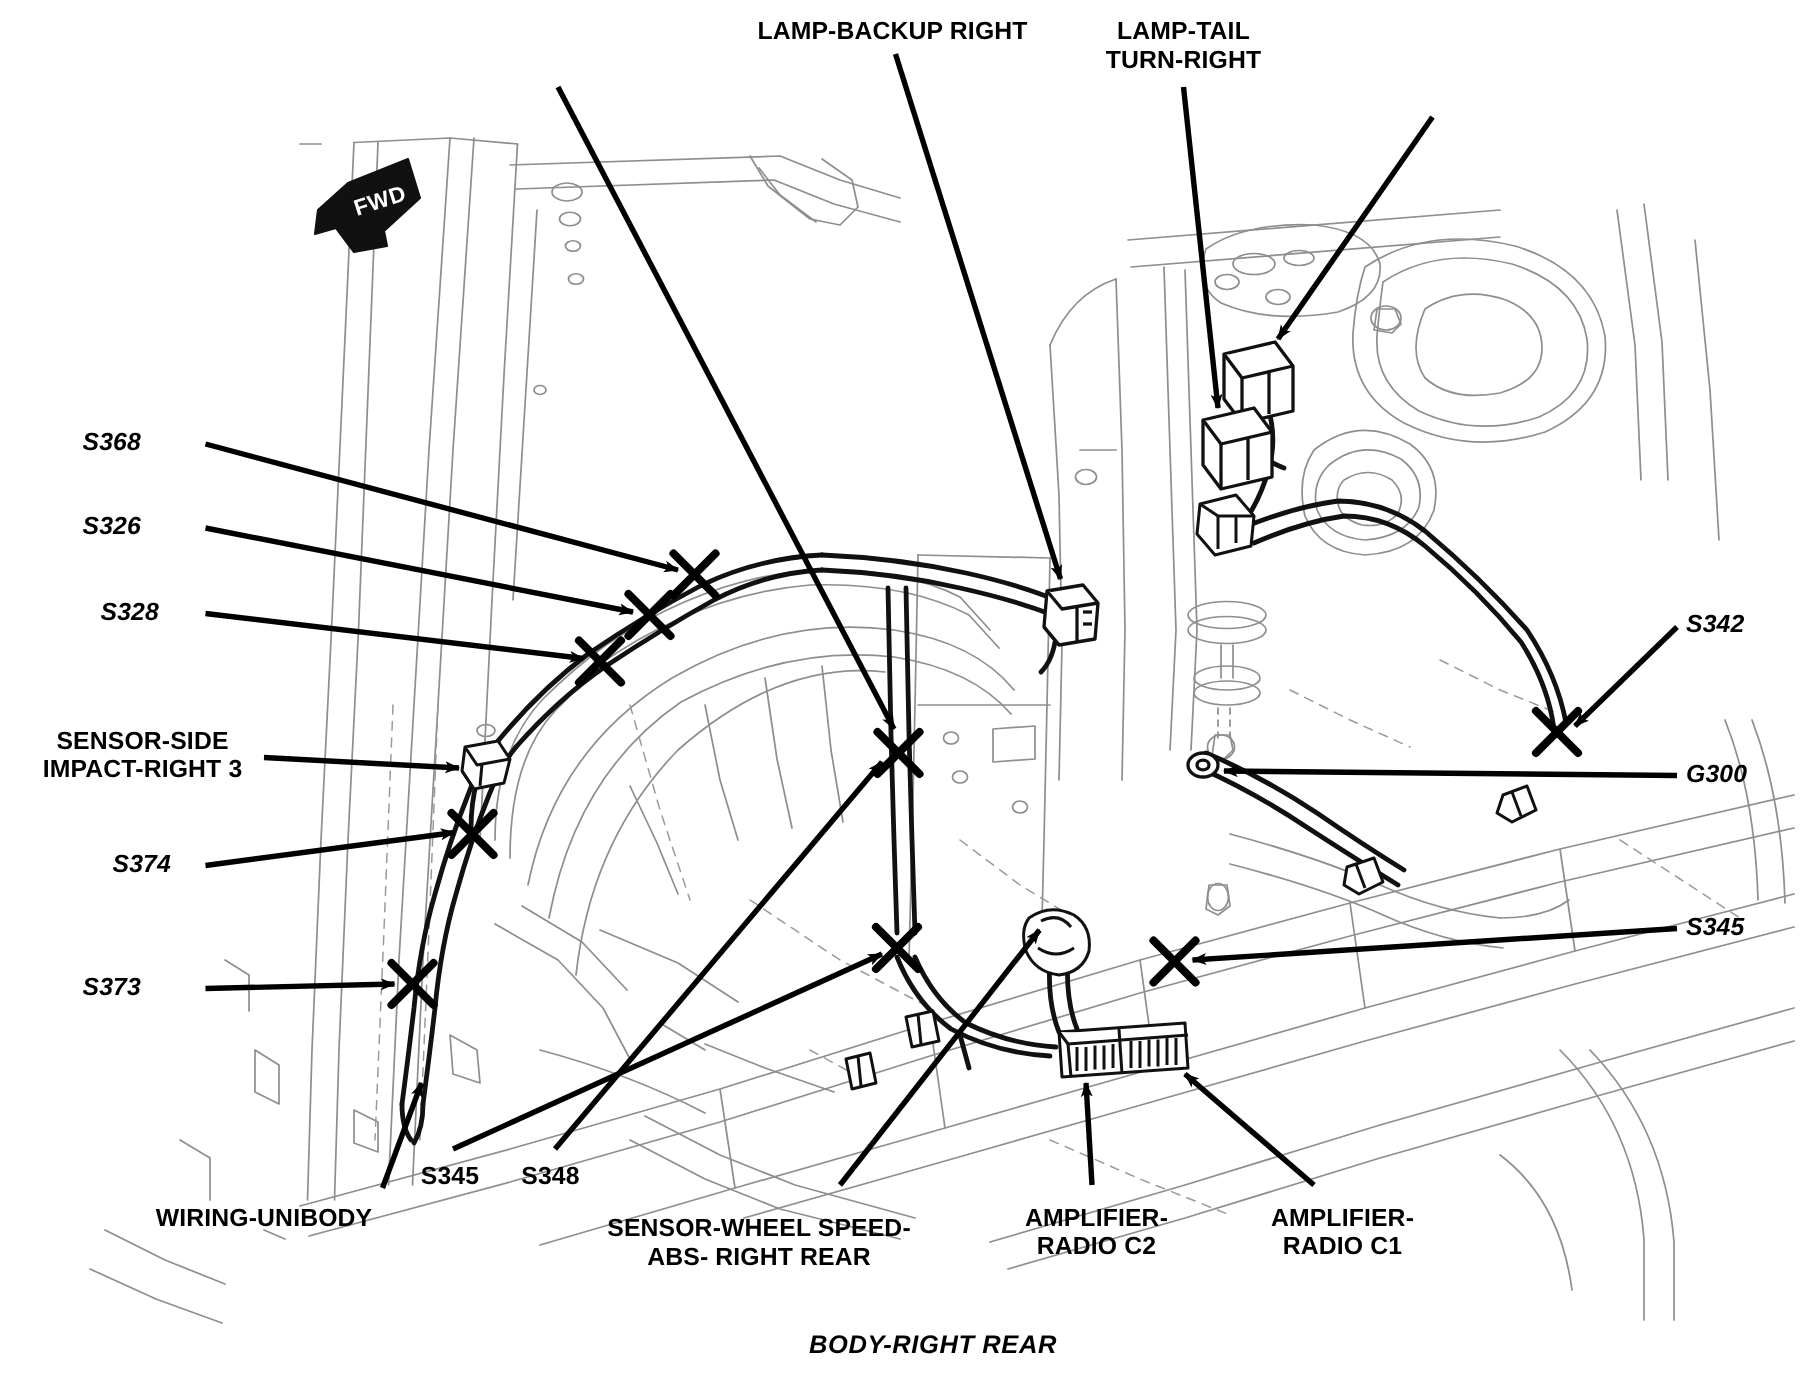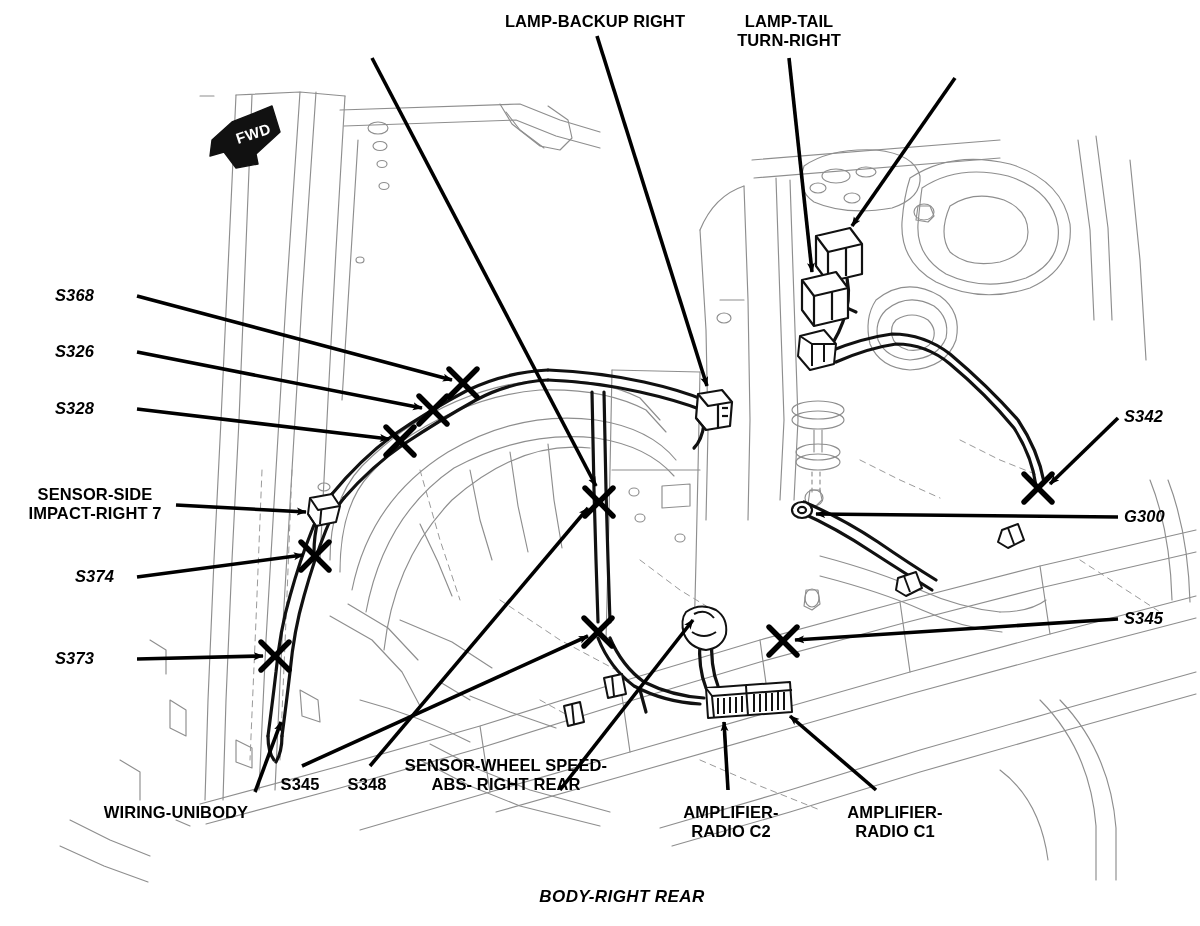--- a/index.html
+++ b/index.html
@@ -378,42 +378,42 @@
   <div class="lbl ctr" style="left:699px;top:12px;width:180px;">LAMP-TAIL
 TURN-RIGHT</div>
 
   <div class="lbl ctr" style="left:475px;top:12px;width:240px;">LAMP-BACKUP RIGHT</div>
 
 
   <div class="lbl lt" style="left:55px;top:286px;">S368</div>
 
   <div class="lbl lt" style="left:55px;top:342px;">S326</div>
 
-  <div class="lbl lt" style="left:55px;top:399px;">S328</div>
+  <div class="lbl lt" style="left:67px;top:399px;">S328</div>
 
   <div class="lbl ctr" style="left:10px;top:485px;width:170px;">SENSOR-SIDE
-IMPACT-RIGHT 7</div>
+IMPACT-RIGHT 3</div>
 
   <div class="lbl lt" style="left:55px;top:567px;margin-left:20px;">S374</div>
 
   <div class="lbl lt" style="left:55px;top:649px;">S373</div>
 
   <div class="lbl lt" style="left:1124px;top:407px;">S342</div>
 
   <div class="lbl lt" style="left:1124px;top:507px;">G300</div>
 
   <div class="lbl lt" style="left:1124px;top:609px;">S345</div>
 
   <div class="lbl ctr" style="left:86px;top:803px;width:180px;">WIRING-UNIBODY</div>
 
   <div class="lbl ctr" style="left:265px;top:775px;width:70px;">S345</div>
 
   <div class="lbl ctr" style="left:332px;top:775px;width:70px;">S348</div>
 
-  <div class="lbl ctr" style="left:386px;top:756px;width:240px;">SENSOR-WHEEL SPEED-
+  <div class="lbl ctr" style="left:386px;top:810px;width:240px;">SENSOR-WHEEL SPEED-
 ABS- RIGHT REAR</div>
 
   <div class="lbl ctr" style="left:661px;top:803px;width:140px;">AMPLIFIER-
 RADIO C2</div>
 
   <div class="lbl ctr" style="left:825px;top:803px;width:140px;">AMPLIFIER-
 RADIO C1</div>
 
   <div class="footer" style="left:0;top:887px;width:1200px;text-align:center;margin-left:22px;">BODY-RIGHT REAR</div>
 

